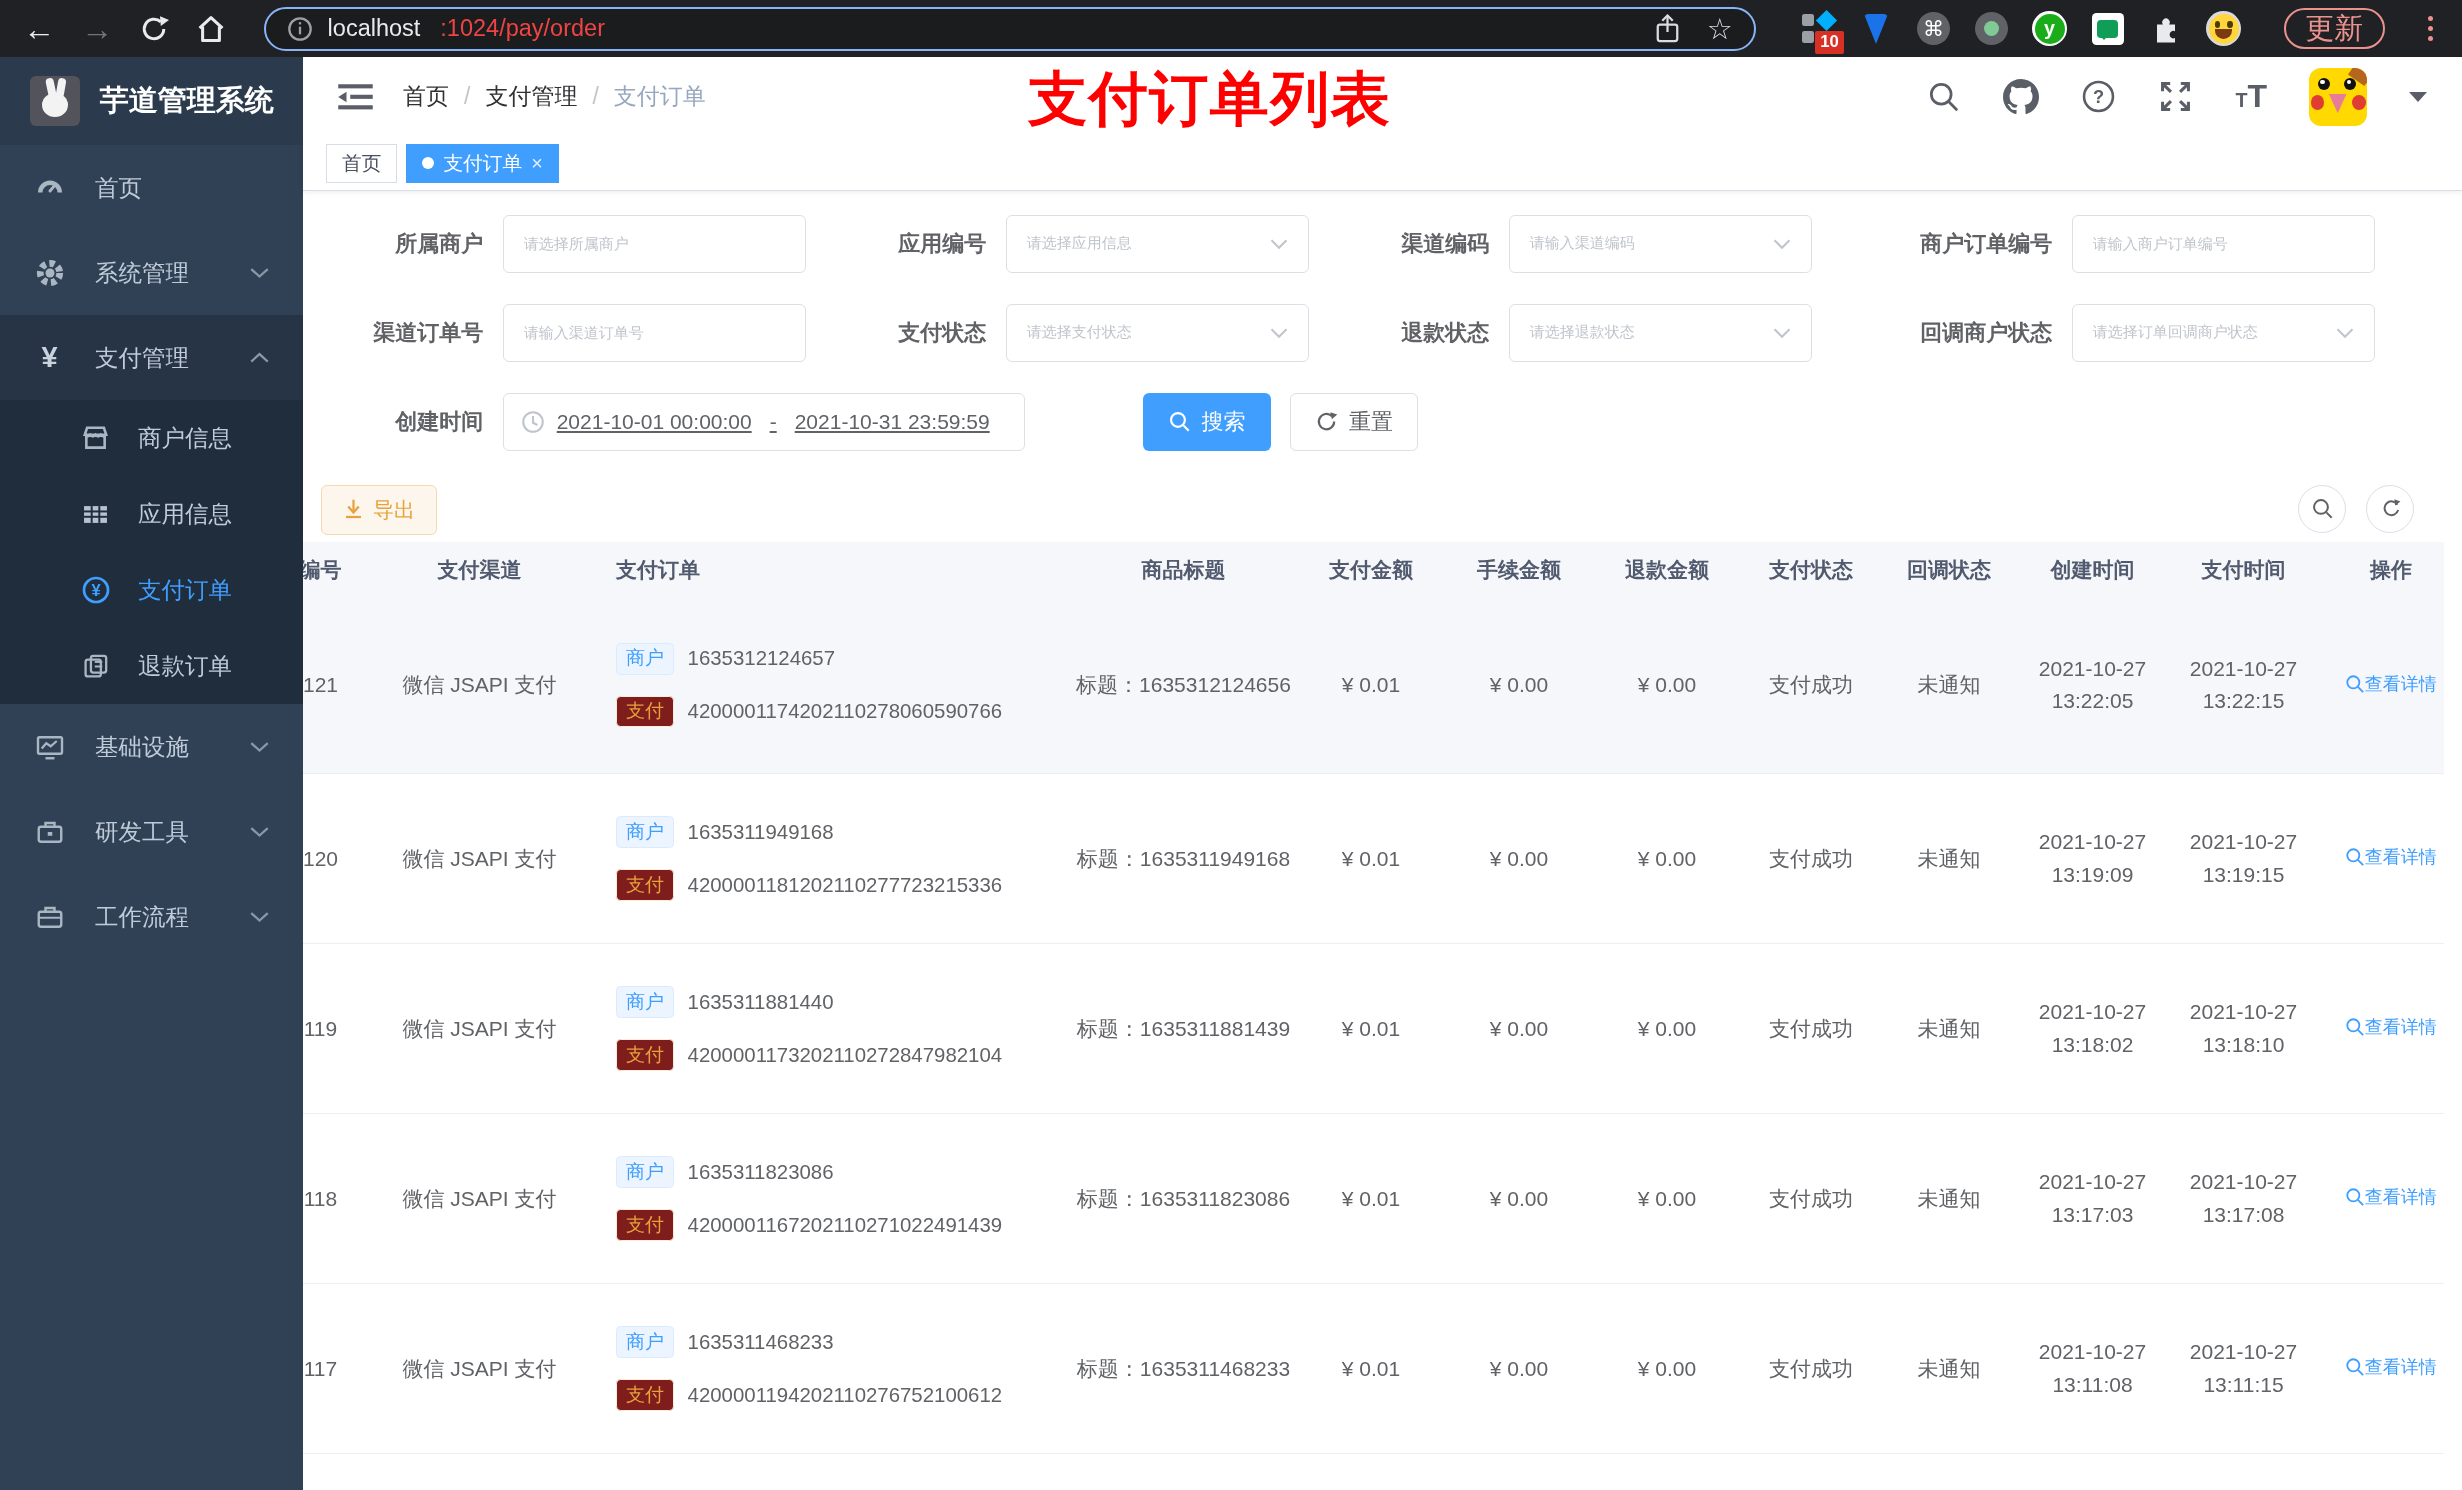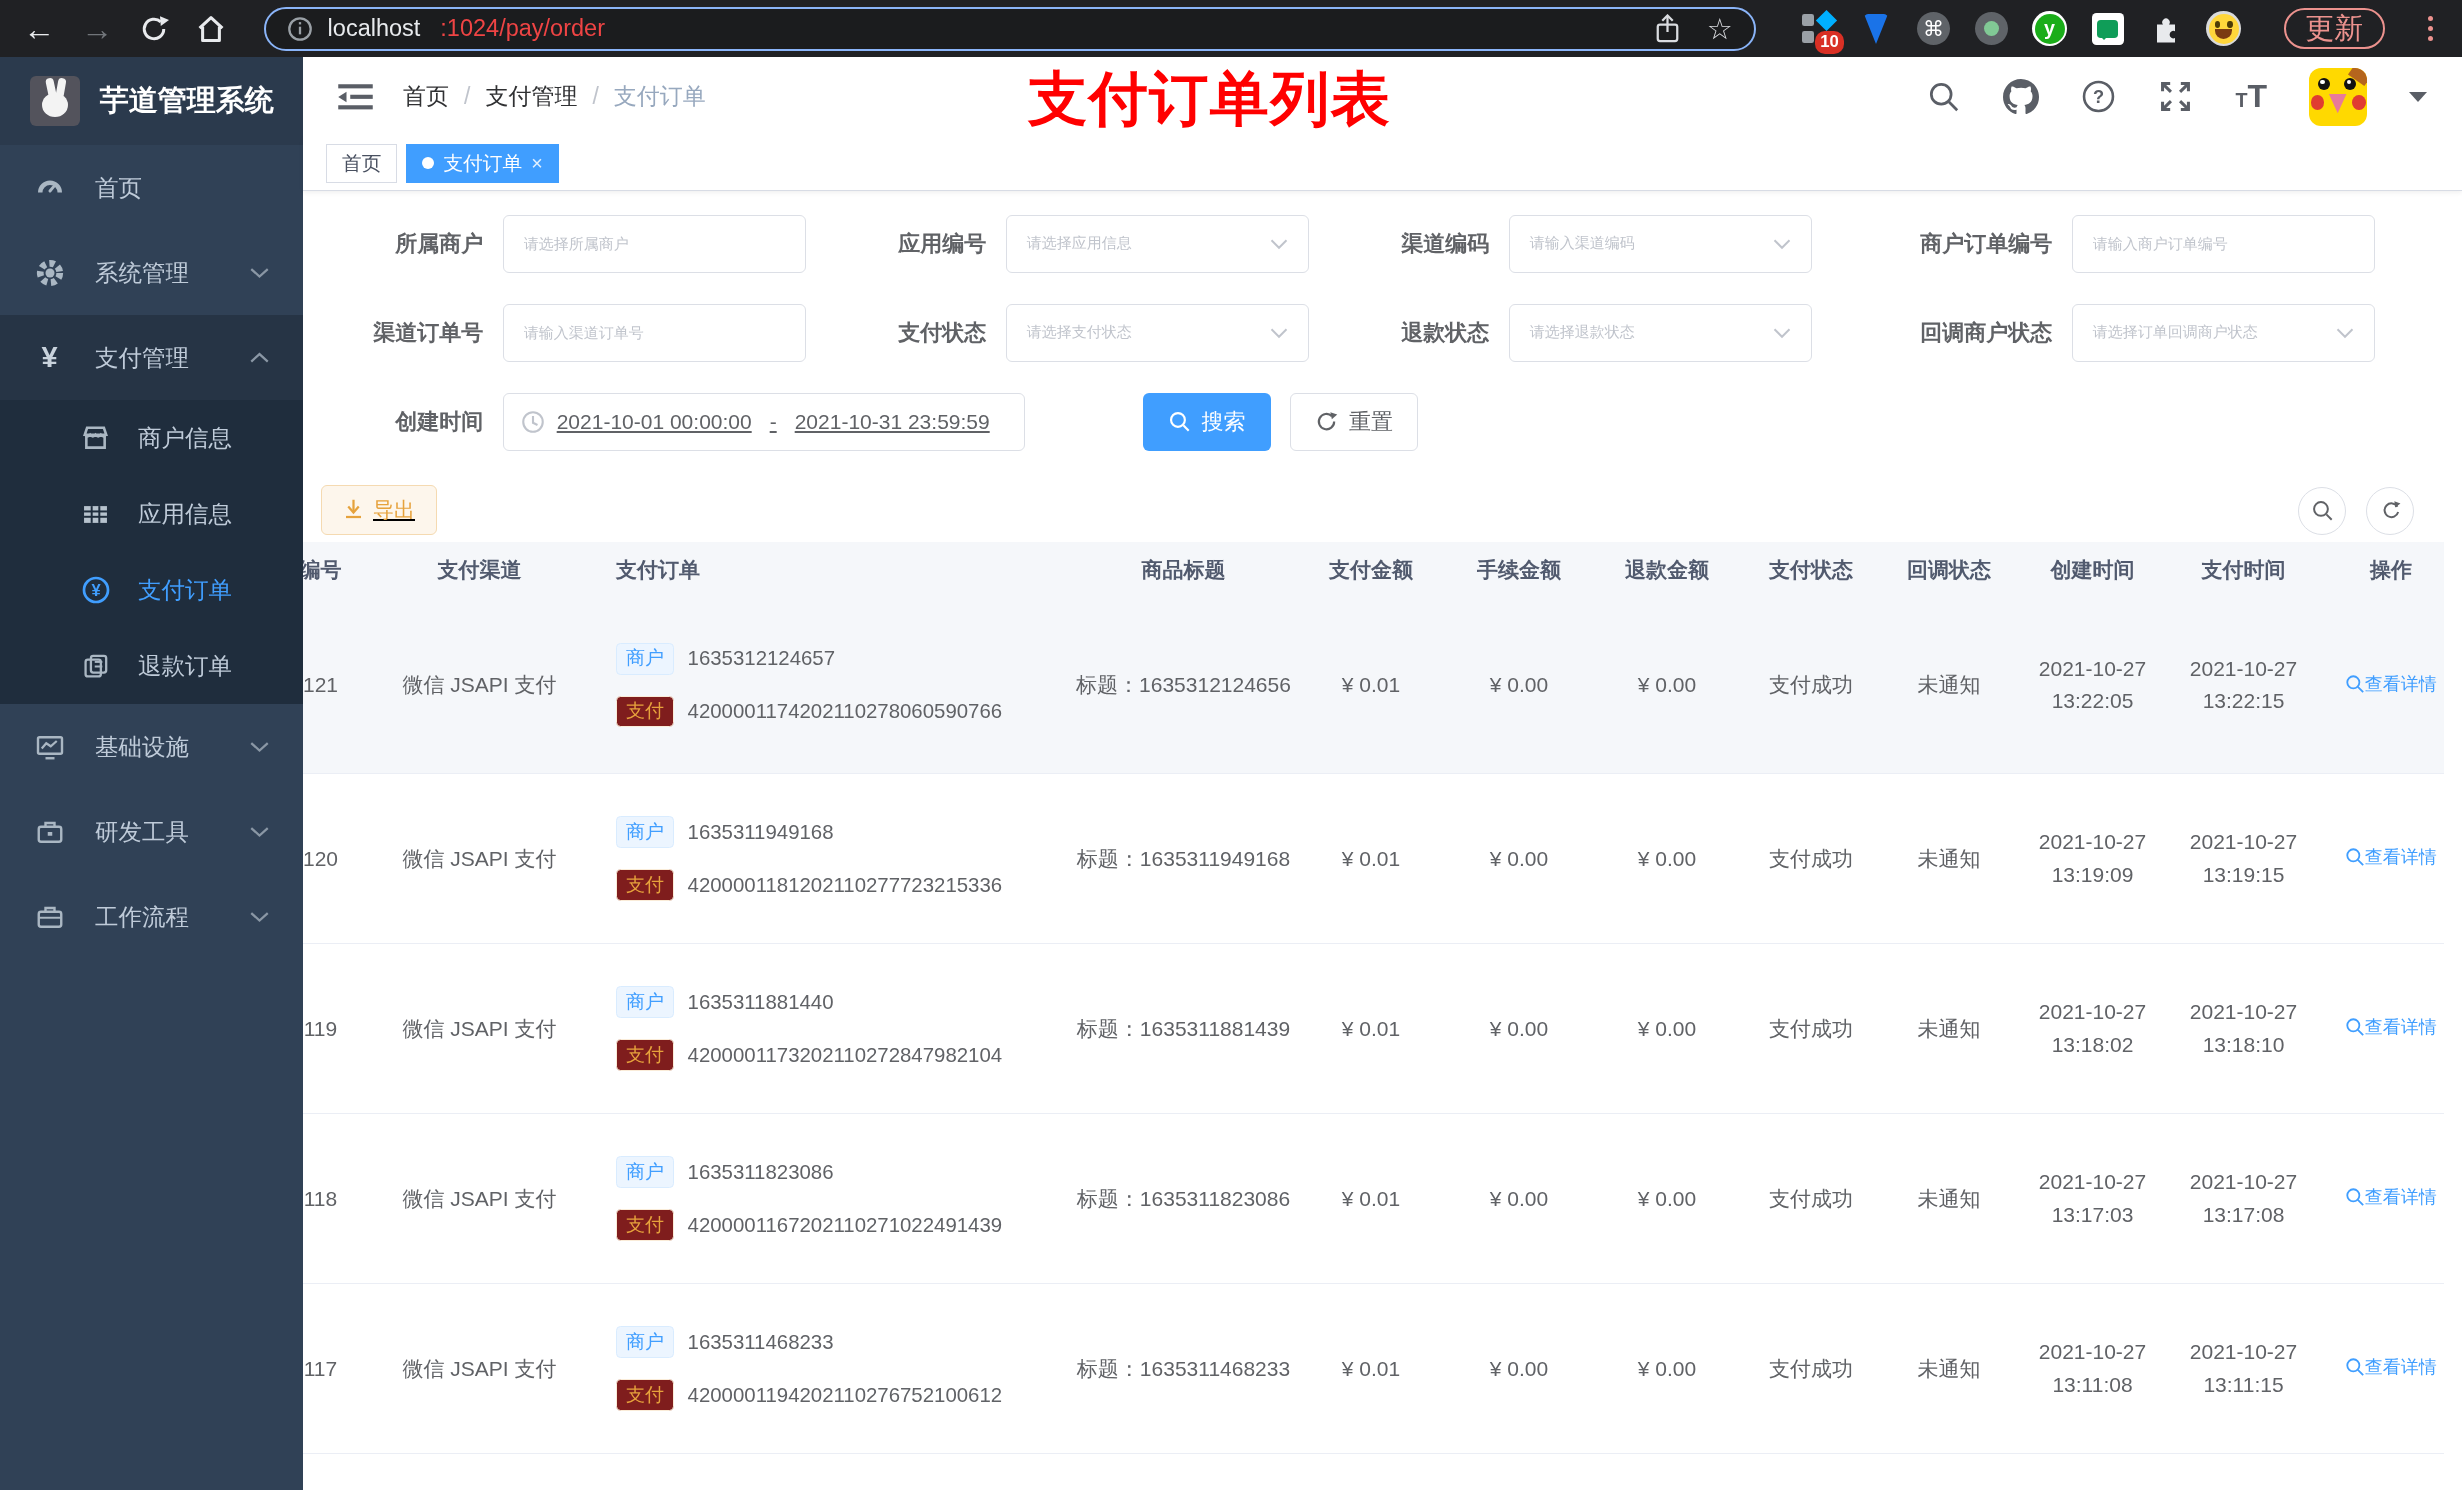--- a/index.html
+++ b/index.html
@@ -11,21 +11,21 @@
   .bnav { color:#e8eaed; font-size:32px; line-height:1; display:flex; align-items:center; }
   .bnav.dim { color:#71757a; }
   .url-pill { flex:1; height:44px; background:#1b1c1e; border:2.3px solid #8ab4f8; border-radius:24px;
     display:flex; align-items:center; padding:0 21px; gap:15px; margin:0 10.6px; }
   .url-text { font-size:23.5px; color:#e8eaed; }
   .url-text .path { color:#ef4444;margin-left:20px; }
   .pill-right { margin-left:auto; display:flex; align-items:center; gap:26px; color:#dadce0; }
   .ext-row { display:flex; align-items:center; gap:23px; margin:0 7.6px; }
   .ext { position:relative; width:35px; height:35px; display:flex; align-items:center; justify-content:center; }
   .badge10 { position:absolute; right:-9px; bottom:-7.6px; background:#d93025; color:#fff; font-size:16.7px;
-    padding:1.5px 5.3px; border-radius:10px; font-weight:bold; }
+    padding:1.5px 5.3px; border-radius:2px; font-weight:bold; }
   .sq { position:absolute; width:12px; height:12px; background:#9aa0a6; border-radius:2.3px; }
   .diamond { position:absolute; width:15px; height:15px; background:#00b0ff; transform:rotate(45deg); right:1.5px; top:1.5px; }
   .gem { width:0; height:0; border-left:12px solid transparent; border-right:12px solid transparent; border-top:30px solid #1a73e8; border-radius:4.5px; }
   .gcirc { width:33px; height:33px; border-radius:50%; background:#5f6368; color:#fff; display:flex; align-items:center; justify-content:center; font-size:21px; }
   .gcirc .inner { width:15px; height:15px; border-radius:50%; background:#81c995; }
   .ycirc { width:35px; height:35px; border-radius:50%; background:#fff; display:flex; align-items:center; justify-content:center; }
   .ycirc .yin { width:30px; height:30px; border-radius:50%; background:#1aad19; color:#fff; font-size:19.7px; font-weight:bold; display:flex; align-items:center; justify-content:center; }
   .chatic { width:32px; height:32px; background:#fff; border-radius:4.5px; display:flex; align-items:center; justify-content:center; }
   .chatic .bub { width:21px; height:18px; background:#0f9d58; border-radius:3.8px; position:relative; }
   .chatic .bub:after { content:""; position:absolute; left:3px; bottom:-6px; border:4.5px solid transparent; border-top-color:#0f9d58; }
@@ -106,21 +106,21 @@
   .sel-caret { margin-left:auto; color:#c0c4cc; display:flex; }
   .date-control { width:522px; height:58px; border:1.5px solid #dcdfe6; border-radius:6px; display:flex;
     align-items:center; padding:0 16.7px; gap:12px; font-size:21px; color:#606266;text-decoration:underline; }
   .date-sep { color:#606266; padding:0 6px; }
   .btn { height:58px; border-radius:6px; font-size:22px; display:flex; align-items:center; gap:10.6px;
     padding:0 24px; cursor:pointer; border:1.5px solid transparent; }
   .btn-primary { background:#409EFF; color:#fff; margin-left:118px; }
   .btn-plain { background:#fff; color:#606266; border-color:#dcdfe6; margin-left:19.7px; }
   .btn-warn { height:50px; background:#fdf6ec; color:#E6A23C; border:1.5px solid #f5dab1; border-radius:6px;
     font-size:21px; display:flex; align-items:center; gap:9px; padding:0 21px; margin-top:1.5px; cursor:pointer; }
-  .toolbar-row { display:flex; align-items:flex-end; margin-top:32px;text-decoration:underline; }
+  .toolbar-row { display:flex; align-items:center; margin-top:32px; }
   .mini-btns { margin-left:auto; display:flex; gap:19.7px; margin-right:30px; }
   .mini-circ { width:48px; height:48px; border-radius:50%; border:1.5px solid #dcdfe6; background:#fff;
     display:flex; align-items:center; justify-content:center; color:#606266; cursor:pointer; }
 
   
   .table-wrap { margin-left:-61px; margin-top:7.6px; }
   .trow { display:flex; align-items:center; }
   .thead { height:55px; background:#f5f7fa; color:#515a6e; font-weight:bold; font-size:21px; }
   .tbody-row { height:170px; border-bottom:1.5px solid #ebeef5; color:#606266; font-size:21px; background:#fff; }
   .row-hover { height:177px; background:#f5f7fa; }

